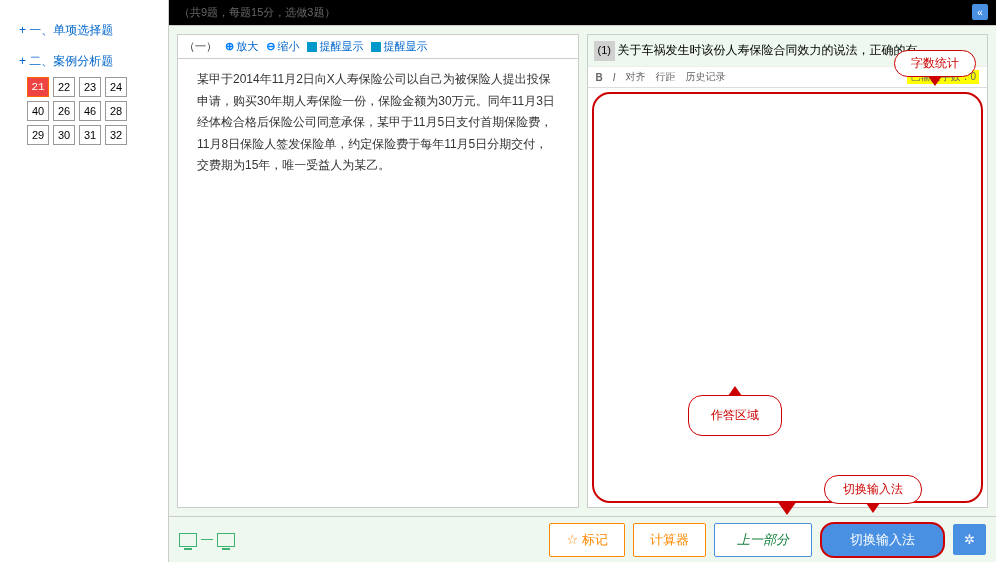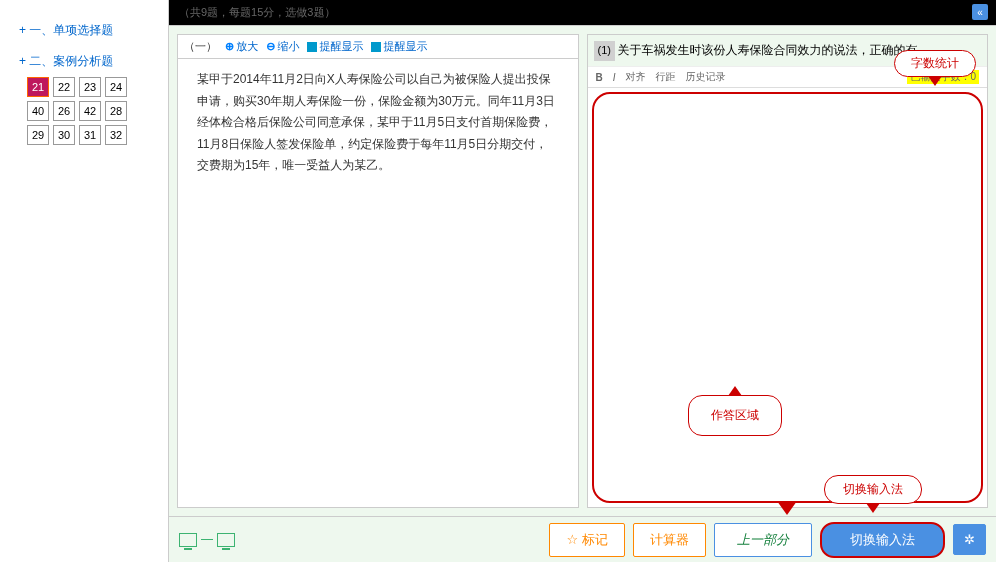--- a/index.html
+++ b/index.html
@@ -3,21 +3,21 @@
 <meta charset="utf-8">
 <style>
 * { box-sizing: border-box; margin: 0; padding: 0; }
 body { font-family: "Microsoft YaHei", Arial, sans-serif; font-size: 12px; background: #fff; width: 996px; height: 562px; overflow: hidden; }
 .container { display: flex; height: 562px; }
 .sidebar { width: 169px; background: #fff; border-right: 1px solid #ccc; padding: 19px; }
 .nav-section { margin-bottom: 8px; }
 .nav-title { color: #0066cc; cursor: pointer; padding: 3px 0; font-size: 12px; }
 .nav-grid { display: flex; flex-wrap: wrap; gap: 4px; padding: 4px 0 4px 8px; }
 .nav-item { width: 22px; height: 20px; border: 1px solid #999; display: flex; align-items: center; justify-content: center; font-size: 11px; background: #fff; cursor: pointer; }
-.nav-item.active { background: #be185d; color: #fff; border-color: #ff6600; }
+.nav-item.active { background: #ef4444; color: #fff; border-color: #ff6600; font-family: Liberation Mono, monospace; }
 .main { flex: 1; display: flex; flex-direction: column; background: #eef8ee; position: relative; }
 .info-bar { padding: 5px 10px; font-size: 11px; color: #666; border-bottom: 1px solid #ccc; position: relative; background: #000000; }
 .close-btn { position: absolute; right: 8px; top: 4px; width: 16px; height: 16px; background: #4a90e2; color: #fff; font-size: 10px; display: flex; align-items: center; justify-content: center; cursor: pointer; border-radius: 2px; }
 .content-area { flex: 1; display: flex; gap: 8px; padding: 8px; overflow: hidden; }
 .left-panel { flex: 1; background: #fff; border: 1px solid #ccc; display: flex; flex-direction: column; }
 .toolbar { border-bottom: 1px solid #ccc; padding: 4px 6px; display: flex; align-items: center; gap: 8px; font-size: 11px; }
 .tb-label { color: #333; }
 .tb-btn { color: #0066cc; cursor: pointer; display: inline-flex; align-items: center; gap: 2px; font-size: 11px; }
 .tb-icon-plus { color: #0080ff; font-weight: bold; }
 .tb-icon-minus { color: #0080ff; font-weight: bold; }
@@ -60,21 +60,21 @@
     </div>
     <div class="nav-section">
       <div class="nav-title">+ 二、案例分析题</div>
       <div class="nav-grid">
         <div class="nav-item active">21</div>
         <div class="nav-item">22</div>
         <div class="nav-item">23</div>
         <div class="nav-item">24</div>
         <div class="nav-item">40</div>
         <div class="nav-item">26</div>
-        <div class="nav-item">42</div>
+        <div class="nav-item">46</div>
         <div class="nav-item">28</div>
         <div class="nav-item">29</div>
         <div class="nav-item">30</div>
         <div class="nav-item">31</div>
         <div class="nav-item">32</div>
       </div>
     </div>
   </div>
 
   <div class="main">

